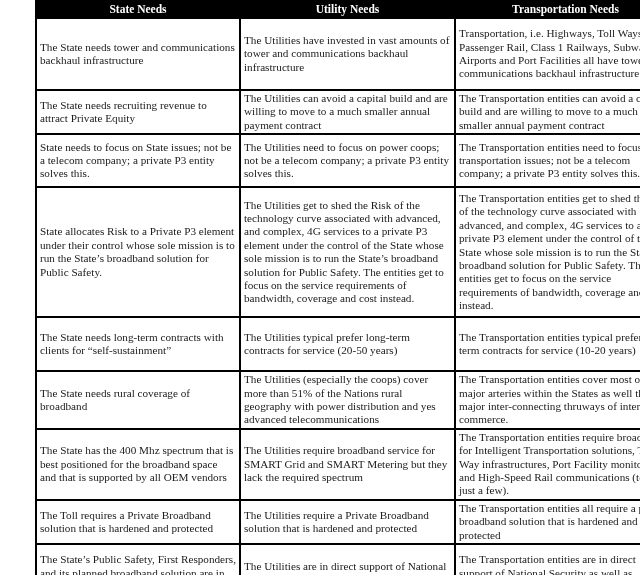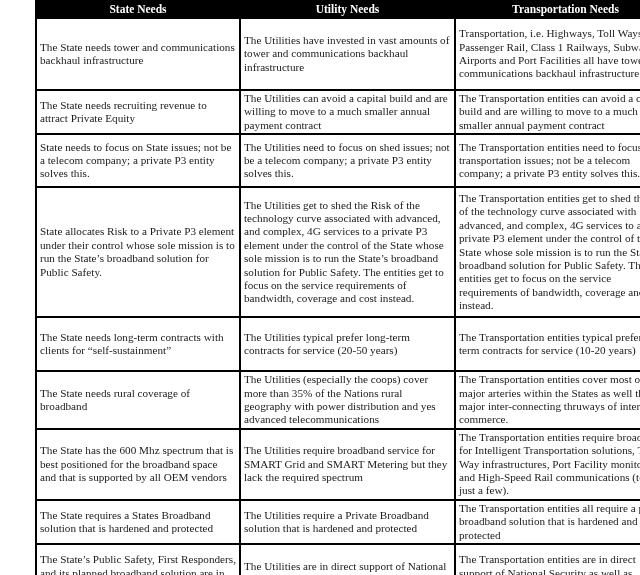--- a/index.html
+++ b/index.html
@@ -75,45 +75,45 @@
         <td>The Utilities have invested in vast amounts of tower and communications backhaul infrastructure</td>
         <td>Transportation, i.e. Highways, Toll Ways, Passenger Rail, Class 1 Railways, Subways , Airports and Port Facilities all have tower and communications backhaul infrastructure</td>
       </tr>
       <tr class="r1">
         <td>The State needs recruiting revenue to attract Private Equity</td>
         <td>The Utilities can avoid a capital build and are willing to move to a much smaller annual payment contract</td>
         <td>The Transportation entities can avoid a capital build and are willing to move to a much smaller annual payment contract</td>
       </tr>
       <tr class="r2">
         <td>State needs to focus on State issues; not be a telecom company; a private P3 entity solves this.</td>
-        <td>The Utilities need to focus on shed issues; not be a telecom company; a private P3 entity solves this.</td>
+        <td>The Utilities need to focus on power coops; not be a telecom company; a private P3 entity solves this.</td>
         <td>The Transportation entities need to focus on transportation issues; not be a telecom company; a private P3 entity solves this.</td>
       </tr>
       <tr class="r3">
         <td>State allocates Risk to a Private P3 element under their control whose sole mission is to run the State’s broadband solution for Public Safety.</td>
         <td>The Utilities get to shed the Risk of the technology curve associated with advanced, and complex, 4G services to a private P3 element under the control of the State whose sole mission is to run the State’s broadband solution for Public Safety. The entities get to focus on the service requirements of bandwidth, coverage and cost instead.</td>
         <td>The Transportation entities get to shed the Risk of the technology curve associated with advanced, and complex, 4G services to a private P3 element under the control of the State whose sole mission is to run the State’s broadband solution for Public Safety. The entities get to focus on the service requirements of bandwidth, coverage and cost instead.</td>
       </tr>
       <tr class="r4">
         <td>The State needs long-term contracts with clients for “self-sustainment”</td>
         <td>The Utilities typical prefer long-term contracts for service (20-50 years)</td>
         <td>The Transportation entities typical prefer long-term contracts for service (10-20 years)</td>
       </tr>
       <tr class="r5">
         <td>The State needs rural coverage of broadband</td>
-        <td>The Utilities (especially the coops) cover more than 35% of the Nations rural geography with power distribution and yes advanced telecommunications</td>
+        <td>The Utilities (especially the coops) cover more than 51% of the Nations rural geography with power distribution and yes advanced telecommunications</td>
         <td>The Transportation entities cover most of the major arteries within the States as well the major inter-connecting thruways of inter-state commerce.</td>
       </tr>
       <tr class="r6">
-        <td>The State has the 600 Mhz spectrum that is best positioned for the broadband space and that is supported by all OEM vendors</td>
+        <td>The State has the 400 Mhz spectrum that is best positioned for the broadband space and that is supported by all OEM vendors</td>
         <td>The Utilities require broadband service for SMART Grid and SMART Metering but they lack the required spectrum</td>
         <td>The Transportation entities require broadband for Intelligent Transportation solutions, Too Way infrastructures, Port Facility monitoring and High-Speed Rail communications (to name just a few).</td>
       </tr>
       <tr class="r7">
-        <td>The State requires a States Broadband solution that is hardened and protected</td>
+        <td>The Toll requires a Private Broadband solution that is hardened and protected</td>
         <td>The Utilities require a Private Broadband solution that is hardened and protected</td>
         <td>The Transportation entities all require a private broadband solution that is hardened and protected</td>
       </tr>
       <tr class="r8">
         <td>The State’s Public Safety, First Responders, and its planned broadband solution are in direct support of National Security</td>
         <td>The Utilities are in direct support of National Security</td>
         <td>The Transportation entities are in direct support of National Security as well as International Security</td>
       </tr>
     </tbody>
   </table>

